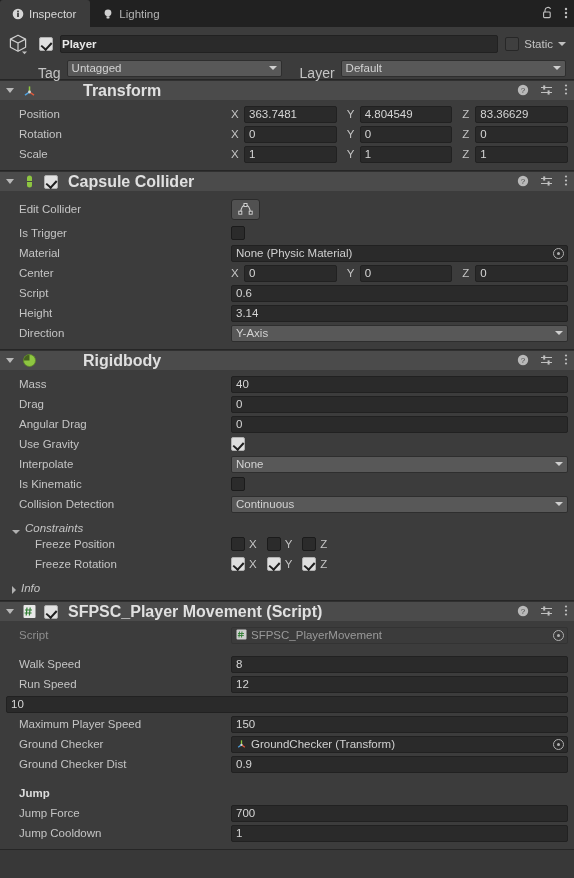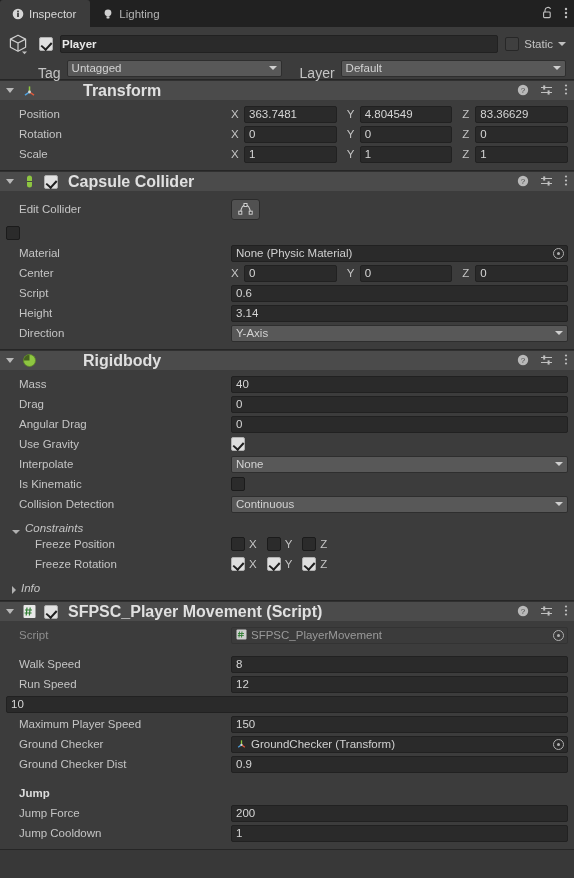--- a/index.html
+++ b/index.html
@@ -333,20 +333,21 @@
                 <path d="M2.5 10.5C3.2 5.5 5.5 3 7.5 3s4.3 2.5 5 7.5" fill="none" stroke="#cfcfcf" stroke-width="1.1"></path>
                 <rect x="0.8" y="9.2" width="3" height="3" fill="#3c3c3c" stroke="#cfcfcf" stroke-width="1"></rect>
                 <rect x="6" y="1.5" width="3" height="3" fill="#3c3c3c" stroke="#cfcfcf" stroke-width="1"></rect>
                 <rect x="11.2" y="9.2" width="3" height="3" fill="#3c3c3c" stroke="#cfcfcf" stroke-width="1"></rect>
               </svg>
             </span>
           </span>
         </span>
       </div>
       <div class="row">
+        <span class="rl">Is Trigger</span>
         <span class="rc">
             <span class="chkfield"></span>
           </span>
       </div>
       <div class="row">
         <span class="rl">Material</span>
         <span class="rc">
           <span class="objfield">
             <span>None (Physic Material)</span>
             <span class="pickdot"></span>
@@ -615,21 +616,21 @@
             <span class="tf full">0.9</span>
           </span>
       </div>
       <div class="spacer"></div>
       <div class="row">
         <span class="hdr3">Jump</span>
       </div>
       <div class="row">
         <span class="rl">Jump Force</span>
         <span class="rc">
-            <span class="tf full">200</span>
+            <span class="tf full">700</span>
           </span>
       </div>
       <div class="row">
         <span class="rl">Jump Cooldown</span>
         <span class="rc">
             <span class="tf full">1</span>
           </span>
       </div>
     </div>
   </div>

